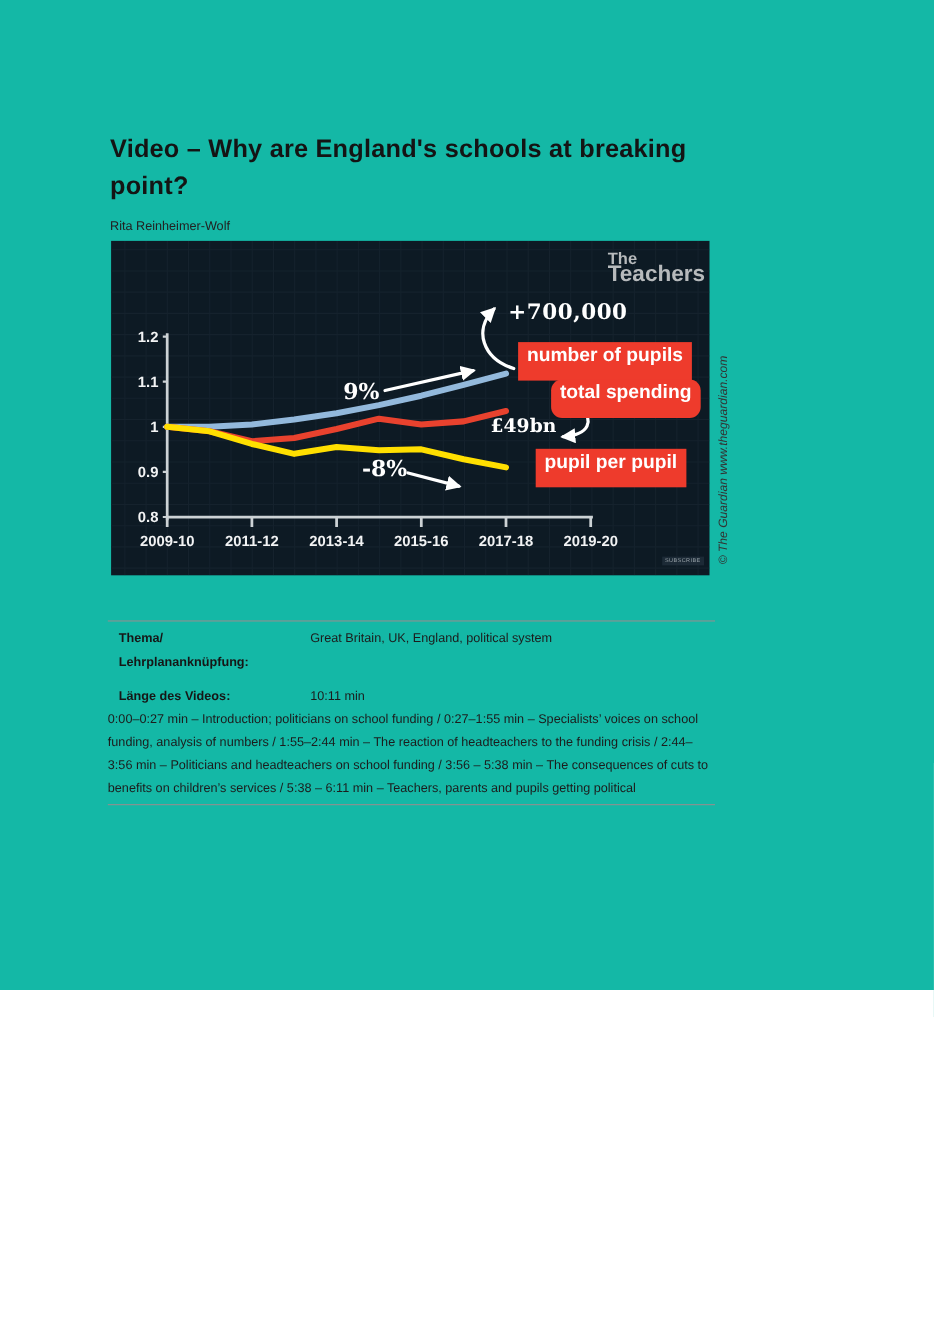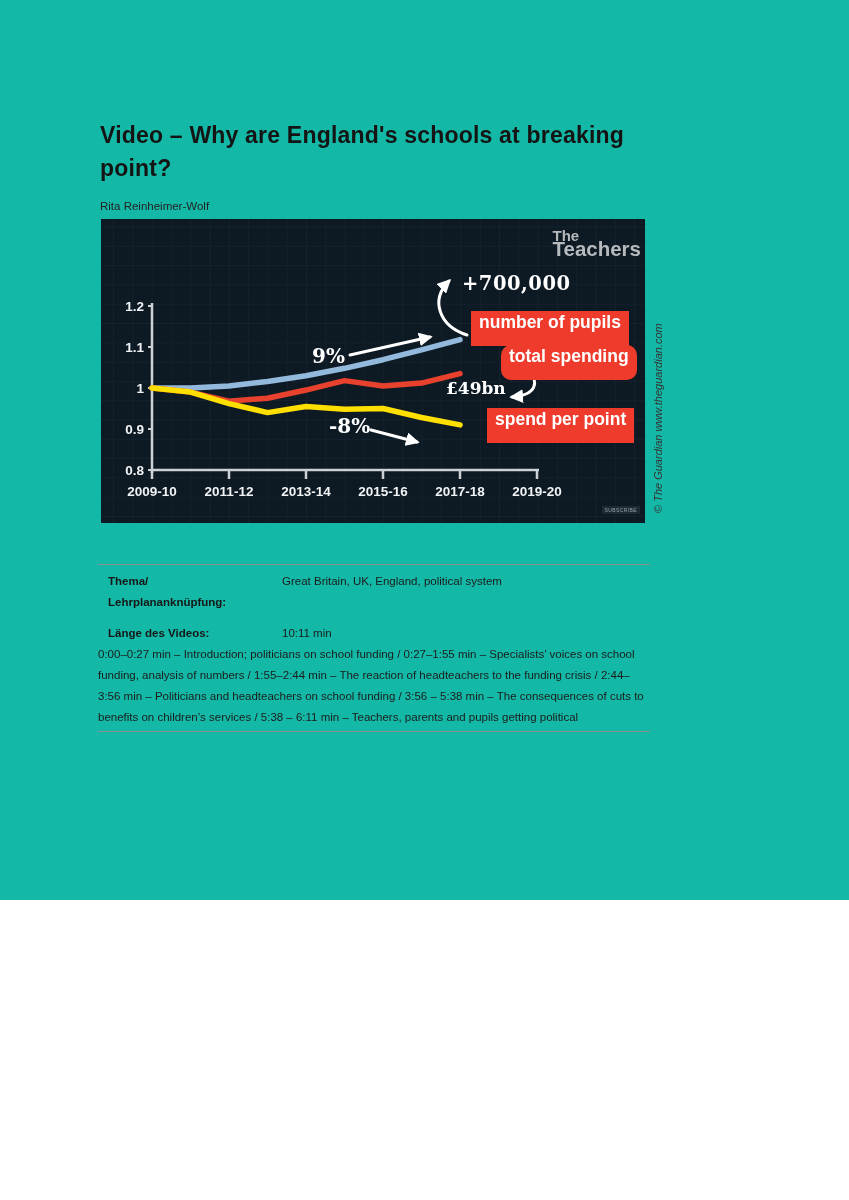--- a/index.html
+++ b/index.html
@@ -147,21 +147,21 @@
       <span class="l2">Teachers</span>
     </div>
 
     <div class="overlay serif-ann ann700">+700,000</div>
     <div class="overlay serif-ann ann9">9%</div>
     <div class="overlay serif-ann ann49">£49bn</div>
     <div class="overlay serif-ann ann8">-8%</div>
 
     <div class="lbl lbl-pupils">number of pupils</div>
     <div class="lbl lbl-spending">total spending</div>
-    <div class="lbl lbl-perpupil">spend per point</div>
+    <div class="lbl lbl-perpupil">pupil per pupil</div>
 
     <div class="overlay subscribe">SUBSCRIBE</div>
   </div>
 
   <div class="copyright">© The Guardian www.theguardian.com</div>
 
   <div class="meta">
     <div class="t-row">
       <div class="t-label">
         <div>Thema/</div>

